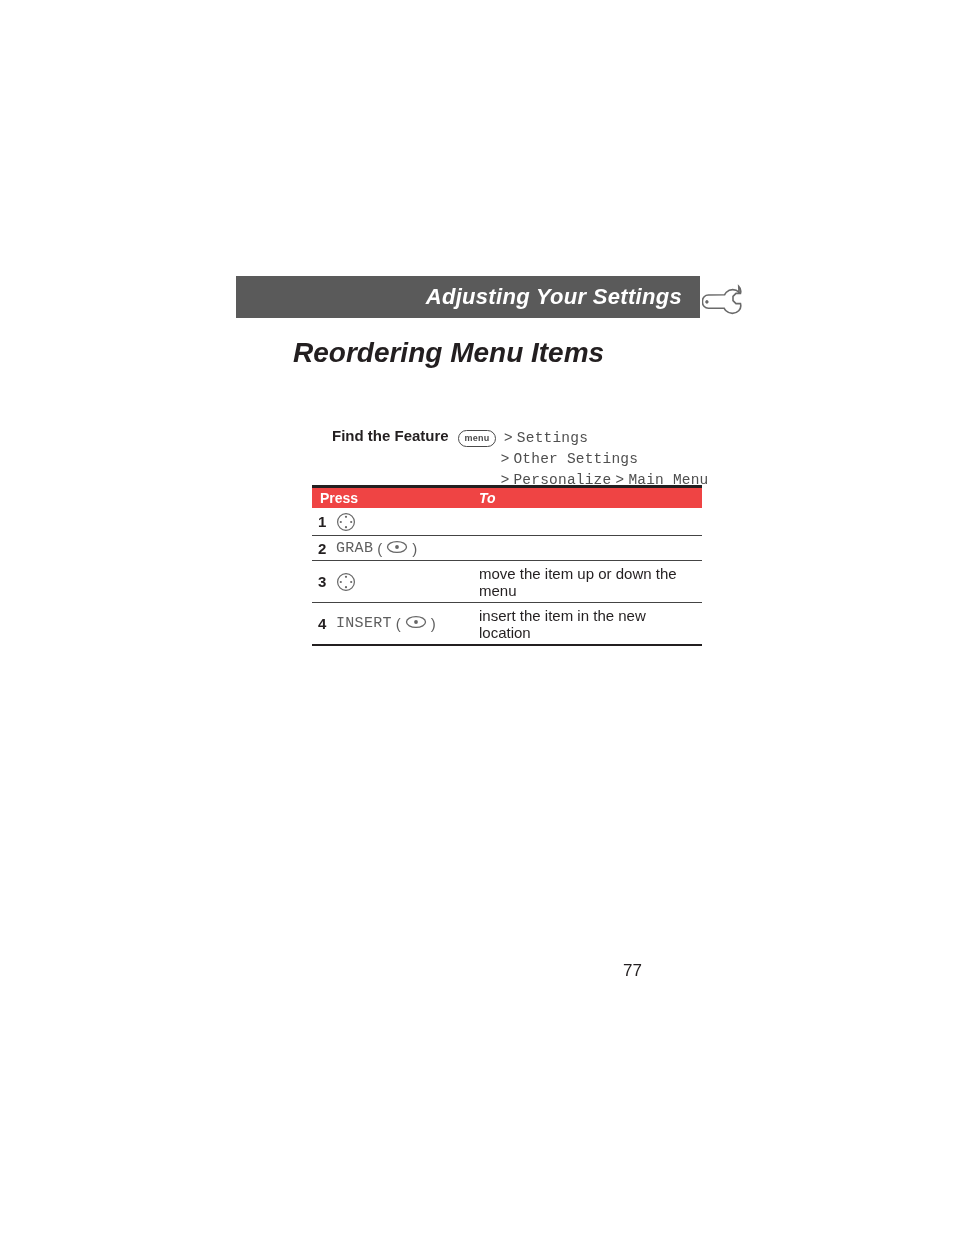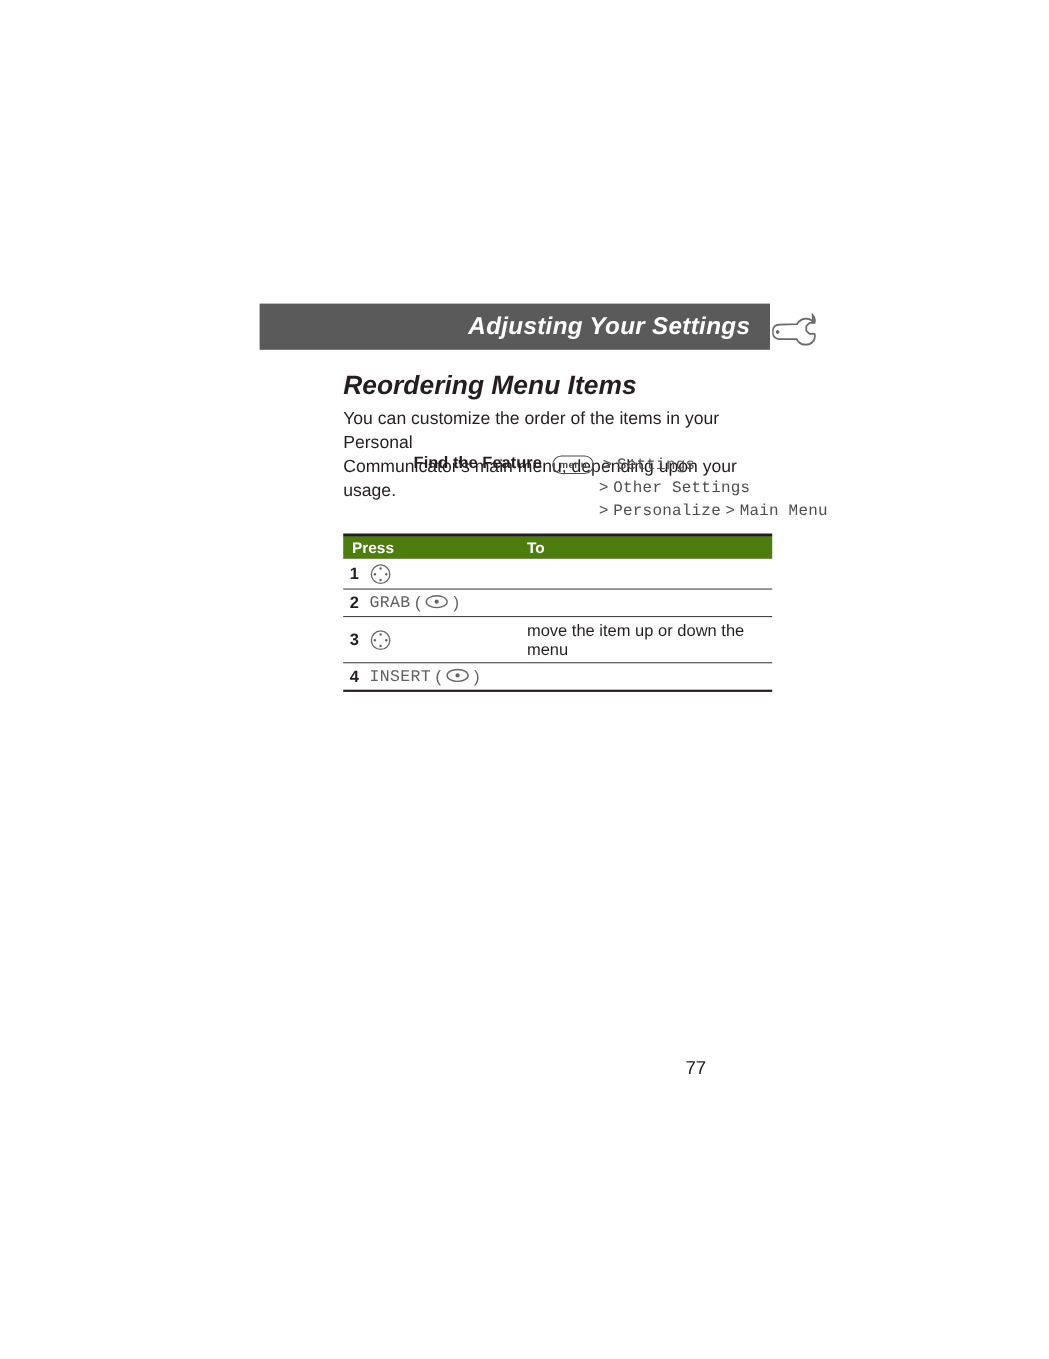--- a/index.html
+++ b/index.html
@@ -41,38 +41,36 @@
     top: 275px;
     width: 48px;
     height: 48px;
   }
   .subheading {
     position: absolute;
     left: 293px;
     top: 337px;
     font-style: italic;
     font-weight: 700;
-    font-size: 24px;
+    font-size: 28px;
     color: #231f20;
-    margin-left: 19px;
   }
   .intro {
     position: absolute;
     left: 312px;
     top: 370px;
     width: 400px;
     font-size: 16px;
     line-height: 22px;
   }
   .find-row {
     position: absolute;
     left: 332px;
-    top: 412px;
+    top: 427px;
     width: 380px;
-    margin-left: 44px;
   }
   .find-label {
     font-weight: 700;
     font-size: 15px;
     color: #231f20;
     display: inline-block;
     vertical-align: top;
     width: 122px;
   }
   .menu-col {
@@ -107,34 +105,35 @@
     left: 312px;
     top: 485px;
     width: 390px;
   }
   .tbl-top {
     height: 2.5px;
     background: #231f20;
   }
   .tbl-head {
     display: flex;
-    background: #4d7c0f;
+    background: #ef4444;
     color: #fff;
     font-weight: 700;
     font-size: 14px;
   }
   .col-press {
     width: 165px;
     padding: 2px 6px 2px 8px;
     box-sizing: border-box;
   }
   .col-to {
     flex: 1;
     padding: 2px 16px 2px 2px;
     box-sizing: border-box;
+    font-style: italic;
   }
   .tbl-row {
     display: flex;
     border-bottom: 1px solid #444;
     font-size: 15px;
   }
   .cell-press {
     width: 165px;
     display: flex;
     align-items: center;
@@ -198,24 +197,20 @@
     <svg viewBox="0 0 48 48" width="48" height="48">
       <g transform="rotate(45 24 24)">
         <path d="M24 6 c3 0 5 1.6 6.3 3.8 l-3.2 3.2 v4.2 l3 3 h4.2 l3.2 -3.2 c2.2 1.3 3.8 3.3 3.8 6.3 c0 5 -4 9 -9 9 c-1 0 -2 -0.2 -3 -0.5 L18 43 c-2.3 2.3 -6 2.3 -8.3 0 l-1 -1 c-2.3 -2.3 -2.3 -6 0 -8.3 L20 22 c-0.3 -1 -0.5 -2 -0.5 -3 c0 -5 4 -9 9 -9 z" fill="none" stroke="#6a6a6a" stroke-width="1.6"></path>
         <circle cx="12.5" cy="39.5" r="1.7" fill="#6a6a6a"></circle>
       </g>
     </svg>
   </div>
 
   <div class="subheading">Reordering Menu Items</div>
 
-  <div class="intro">
-    <span>You can customize the order of the items in your Personal</span><br>
-    <span>Communicator's main menu, depending upon your usage.</span>
-  </div>
 
   <div class="find-row">
     <span class="find-label">Find the Feature</span>
     <span class="menu-col">
       <span class="menu-badge">menu</span>
       &nbsp;<span class="mono gt">&gt;</span>
       <span class="mono">Settings</span><br>
       <span style="display:inline-block;width:38px"></span>
       <span class="mono gt">&gt;</span>
       <span class="mono">Other Settings</span><br>
@@ -286,20 +281,21 @@
         <span class="press-content">
           <span class="softkey">INSERT</span>
           <span class="paren">(</span>
           <svg class="sel-icon" viewBox="0 0 22 14">
             <ellipse class="outer" cx="11" cy="7" rx="9.5" ry="5.4"></ellipse>
             <circle class="dot" cx="11" cy="7" r="1.9"></circle>
           </svg>
           <span class="paren">)</span>
         </span>
       </div>
+      <div class="cell-to">insert the item in the new location</div>
     </div>
 
     <div class="tbl-bottom"></div>
   </div>
 
   <div class="page-num">77</div>
 
 </div>
 
 </body></html>

